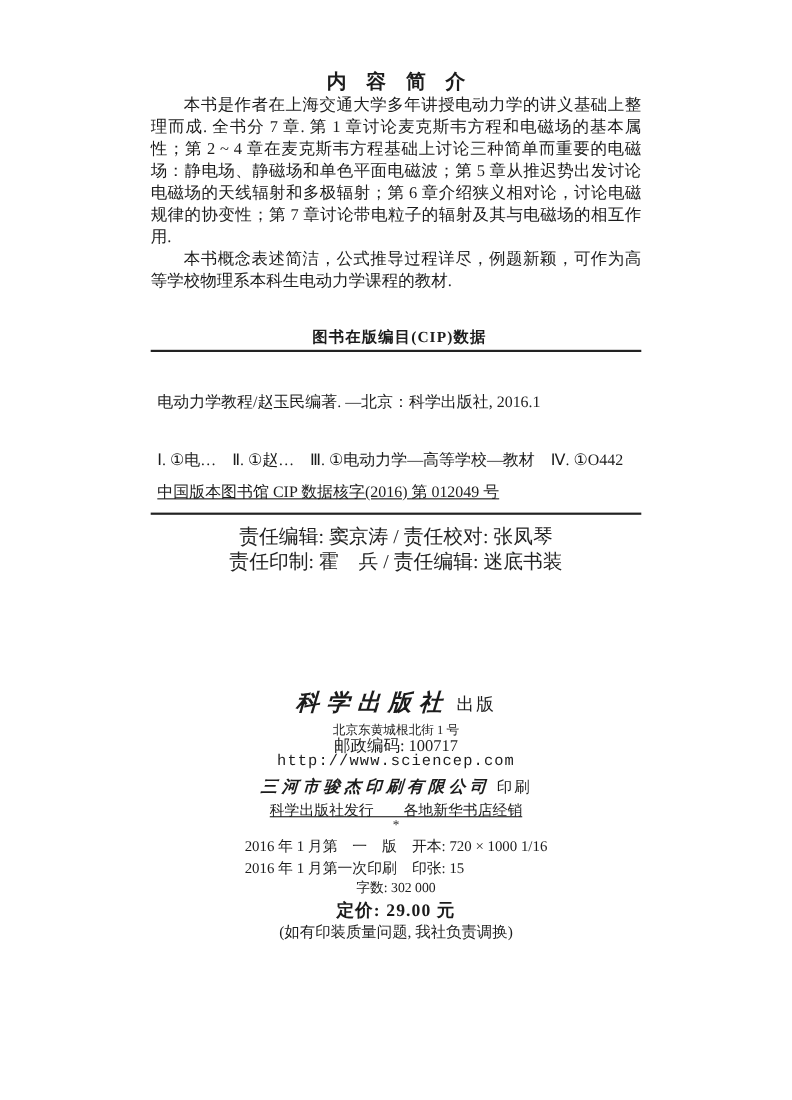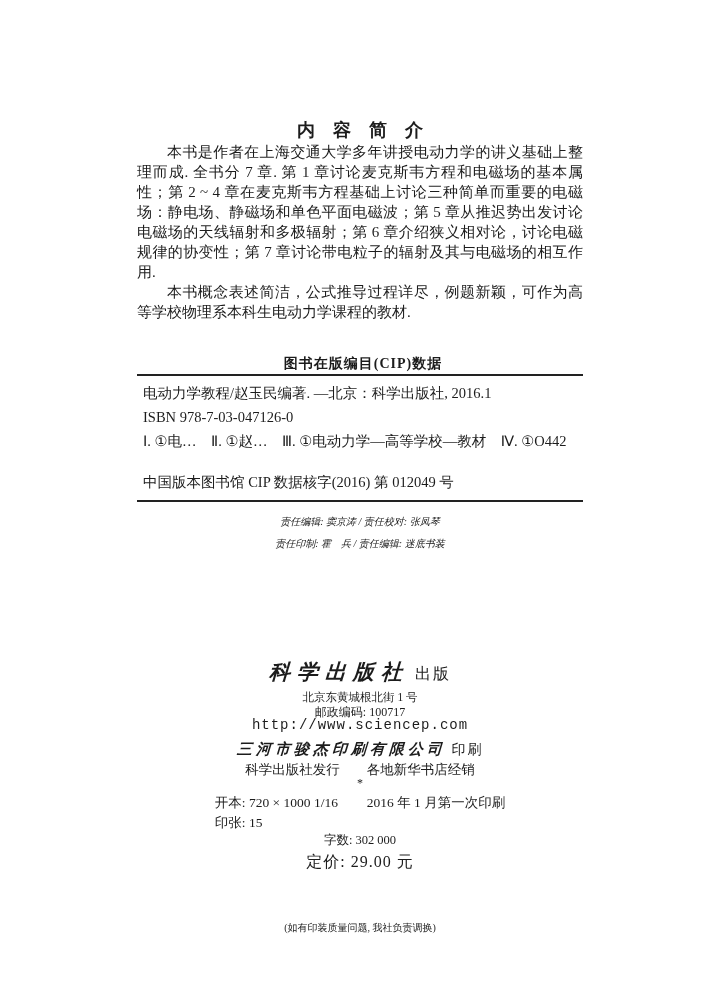--- a/index.html
+++ b/index.html
@@ -8,21 +8,21 @@
     height: 1000px;
     color: #1c1c1c;
     font-family: "Liberation Serif", serif;
     overflow: hidden;
   }
   .content {
     width: 446px;
     margin: 0 auto;
   }
   .intro-title {
-    margin-top: 118px;
+    margin-top: 62px;
     text-align: center;
     font-size: 18px;
     font-weight: 600;
     line-height: 24px;
   }
   .para {
     font-size: 15px;
     line-height: 20px;
     text-align: justify;
     text-indent: 2em;
@@ -41,27 +41,27 @@
     border: none;
     border-top: 2px solid #222;
     height: 0;
   }
   .cip-body {
     padding: 5px 0 6px 6px;
   }
   .cip-line {
     font-size: 14.5px;
     line-height: 24px;
+    margin-top: 29px;
   }
-  .cip-line.registry { margin-top: 17px; }
+  .cip-line.registry { margin-top: 5px; text-decoration: underline; }
   .staff {
     margin-top: 9px;
     text-align: center;
-    font-style: italic;
-    font-size: 10px;
+    font-size: 18px;
     line-height: 22px;
     color: #222;
   }
   .pub-block {
     margin-top: 104px;
     text-align: center;
   }
   .pub-logo-line { line-height: 26px; white-space: nowrap; }
   .brush {
     font-weight: bold;
@@ -70,67 +70,66 @@
     font-style: italic;
     display: inline-block;
     transform: skewX(-3deg);
   }
   .plain-label {
     font-size: 16px;
     letter-spacing: 2px;
     margin-left: 6px;
   }
   .pub-address { font-size: 11.5px; line-height: 15px; margin-top: 3px; }
-  .pub-postcode { font-size: 12px; line-height: 14px; }
+  .pub-postcode { font-size: 15px; line-height: 14px; }
   .pub-url {
     font-family: "Liberation Mono", monospace;
     font-size: 14px;
     line-height: 13px;
     letter-spacing: 1px;
   }
   .printer-line { margin-top: 7px; line-height: 19px; white-space: nowrap; }
   .brush.small { font-size: 15px; letter-spacing: 4px; }
   .plain-label.small { font-size: 14px; margin-top: 42px; }
-  .distribution { font-size: 13.5px; line-height: 17px; margin-top: 2px; }
+  .distribution { font-size: 13.5px; line-height: 17px; margin-top: 2px; text-decoration: underline; }
   .asterisk { font-size: 12px; line-height: 10px; }
   .edition-grid {
     display: inline-grid;
     grid-template-columns: 152px auto;
     text-align: left;
     font-size: 13.5px;
     line-height: 20px;
     margin-top: 5px;
     column-gap: 0;
   }
   .word-count { font-size: 12.5px; line-height: 15px; }
   .price {
     font-size: 16px;
-    font-weight: normal;
+    font-weight: bold;
     line-height: 21px;
     margin-top: 3px;
     letter-spacing: 1px;
   }
-  .quality-note { font-size: 10px; line-height: 19px; margin-top: 46px; }
+  .quality-note { font-size: 14px; line-height: 19px; }
 </style>
 </head>
 <body>
 
 <div class="content">
 
   <div class="intro-title">内　容　简　介</div>
 
   <p class="para first">本书是作者在上海交通大学多年讲授电动力学的讲义基础上整理而成. 全书分 7 章. 第 1 章讨论麦克斯韦方程和电磁场的基本属性；第 2 ~ 4 章在麦克斯韦方程基础上讨论三种简单而重要的电磁场：静电场、静磁场和单色平面电磁波；第 5 章从推迟势出发讨论电磁场的天线辐射和多极辐射；第 6 章介绍狭义相对论，讨论电磁规律的协变性；第 7 章讨论带电粒子的辐射及其与电磁场的相互作用.</p>
   <p class="para">本书概念表述简洁，公式推导过程详尽，例题新颖，可作为高等学校物理系本科生电动力学课程的教材.</p>
 
   <div class="cip-box">
     <div class="cip-heading">图书在版编目(CIP)数据</div>
     <div class="cip-rule"></div>
     <div class="cip-body">
       <div class="cip-line">电动力学教程/赵玉民编著. —北京：科学出版社, 2016.1</div>
-      <div class="cip-line">ISBN 978-7-03-047126-0</div>
       <div class="cip-line">Ⅰ. ①电…　Ⅱ. ①赵…　Ⅲ. ①电动力学—高等学校—教材　Ⅳ. ①O442</div>
       <div class="cip-line registry">中国版本图书馆 CIP 数据核字(2016) 第 012049 号</div>
     </div>
     <div class="cip-rule"></div>
   </div>
 
   <div class="staff">
     <div>责任编辑: 窦京涛 / 责任校对: 张凤琴</div>
     <div>责任印制: 霍　兵 / 责任编辑: 迷底书装</div>
   </div>
@@ -143,20 +142,21 @@
     <div class="pub-postcode">邮政编码: 100717</div>
     <div class="pub-url">http://www.sciencep.com</div>
 
     <div class="printer-line">
       <span class="brush small">三河市骏杰印刷有限公司</span><span class="plain-label small">印刷</span>
     </div>
     <div class="distribution">科学出版社发行　　各地新华书店经销</div>
     <div class="asterisk">*</div>
 
     <div class="edition-grid">
+      <span>2016 年 1 月第　一　版</span>
       <span>开本: 720 × 1000 1/16</span>
       <span>2016 年 1 月第一次印刷</span>
       <span>印张: 15</span>
     </div>
 
     <div class="word-count">字数: 302 000</div>
     <div class="price">定价: 29.00 元</div>
     <div class="quality-note">(如有印装质量问题, 我社负责调换)</div>
   </div>
 

